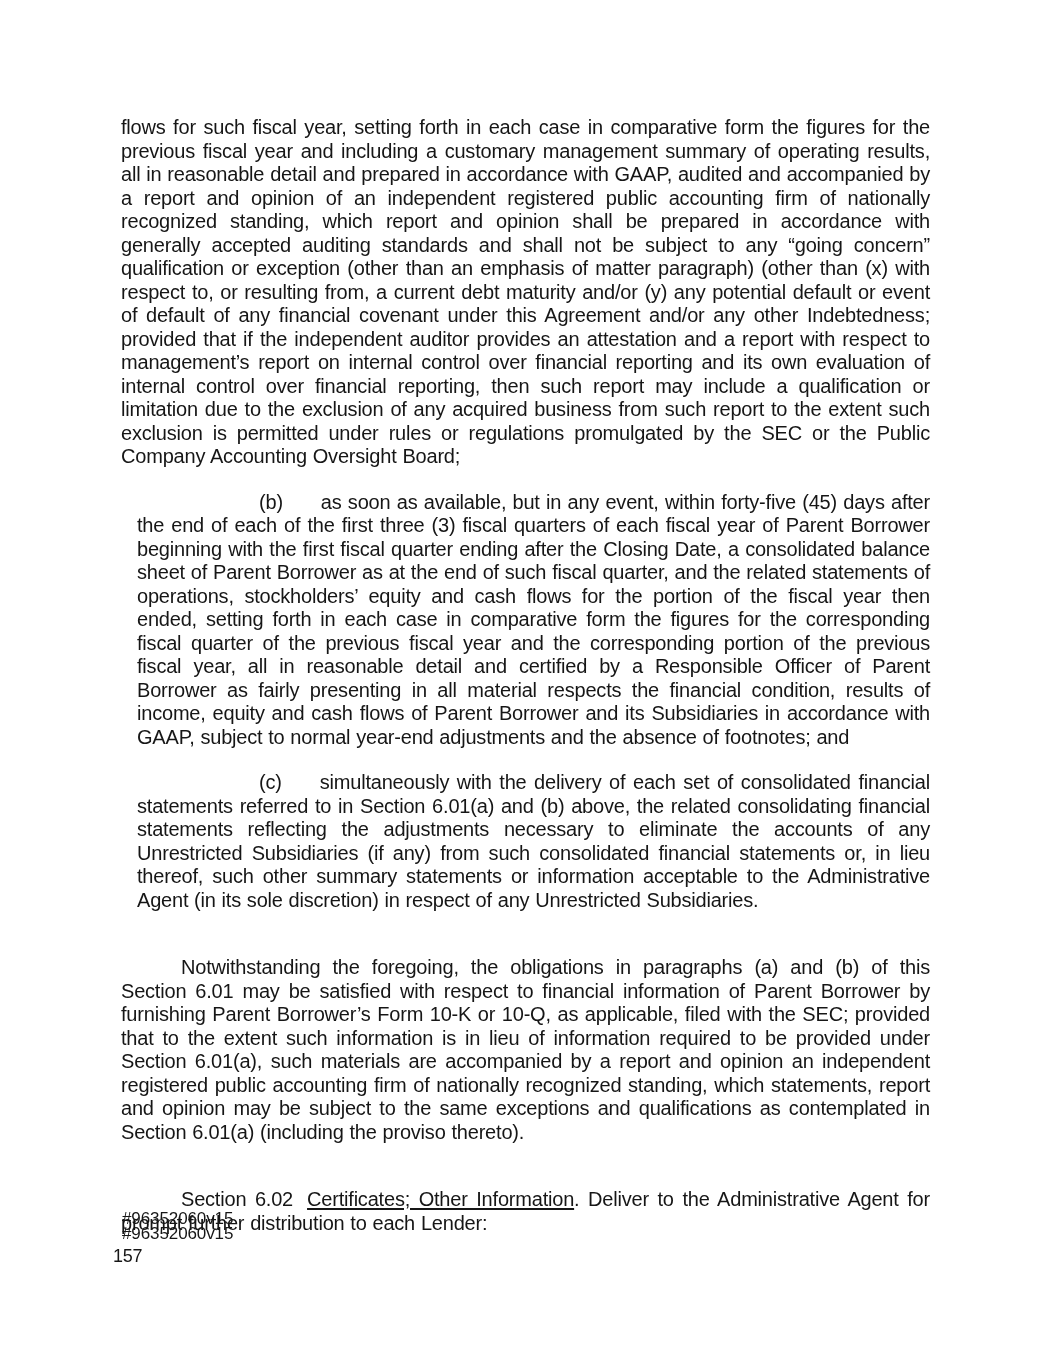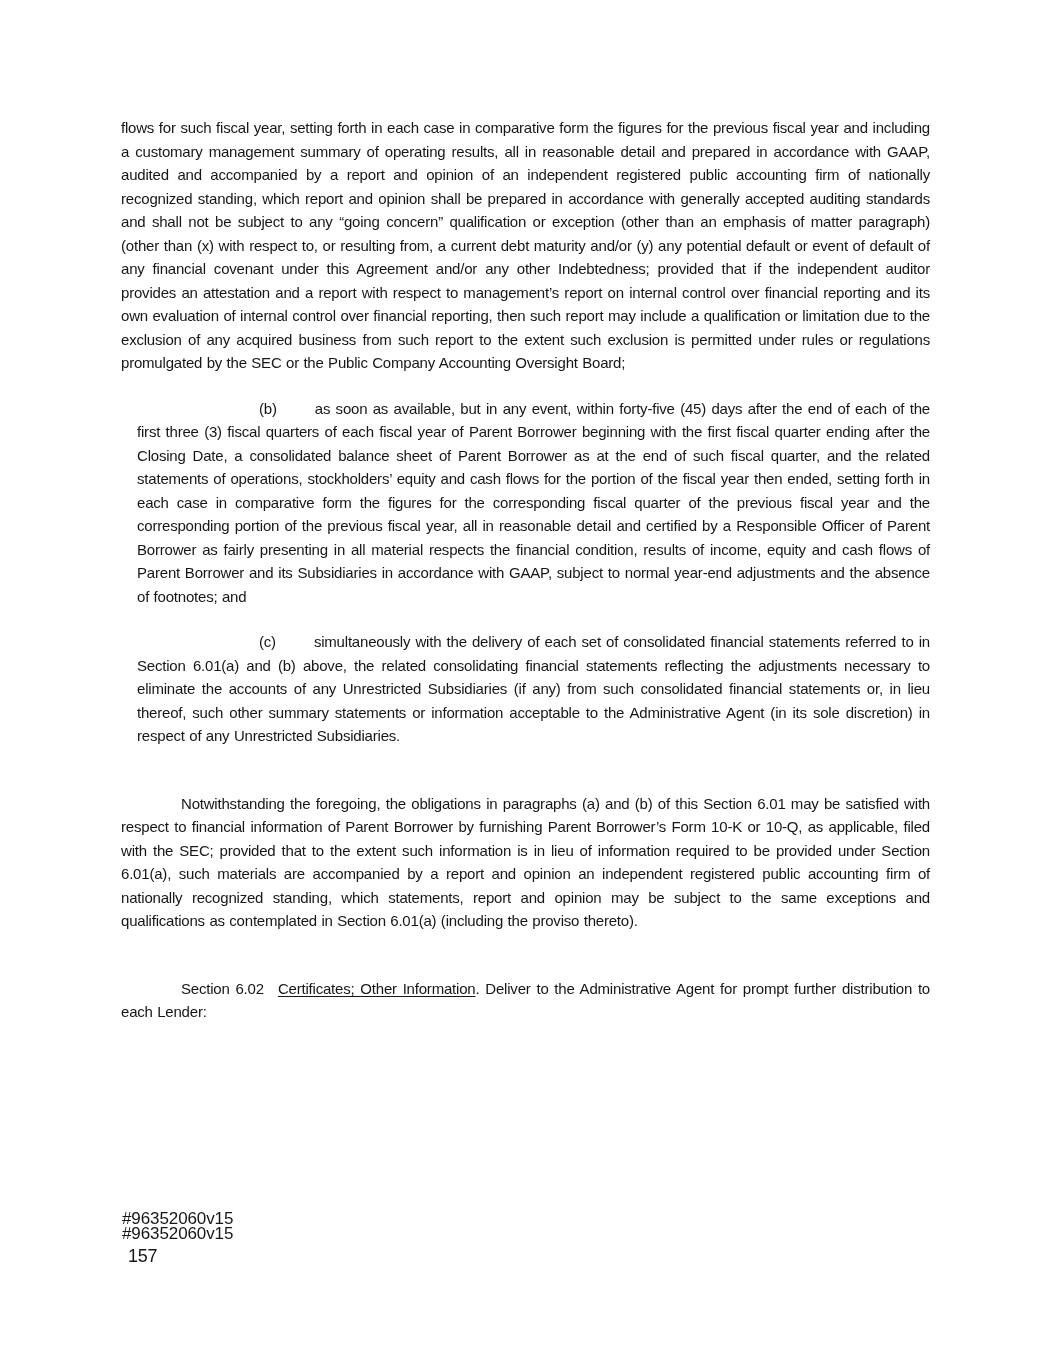--- a/index.html
+++ b/index.html
@@ -16,21 +16,21 @@
     font-family: "Liberation Sans", sans-serif;
     color: #161616;
     overflow: hidden;
   }
   .content {
     position: absolute;
     top: 116px;
     left: 121px;
     right: 125px;
     text-align: justify;
-    font-size: 15px;
+    font-size: 20px;
     line-height: 23.5px;
     letter-spacing: -0.2px;
     word-spacing: 0.5px;
   }
   .para {
     margin: 0 0 22px 0;
   }
   .para-item {
     text-indent: 122px;
     margin-left: 16px;
@@ -46,21 +46,21 @@
   .tab-sm {
     display: inline-block;
     width: 14px;
   }
   .u {
     text-decoration: underline;
     text-underline-offset: 2px;
   }
   .footer-pagenum {
     position: absolute;
-    left: 128px;
+    left: 113px;
     top: 1246px;
     font-size: 18px;
     line-height: 20px;
     letter-spacing: -0.2px;
   }
   .footer-docids {
     position: absolute;
     left: 122px;
     top: 1212px;
     font-size: 17px;

